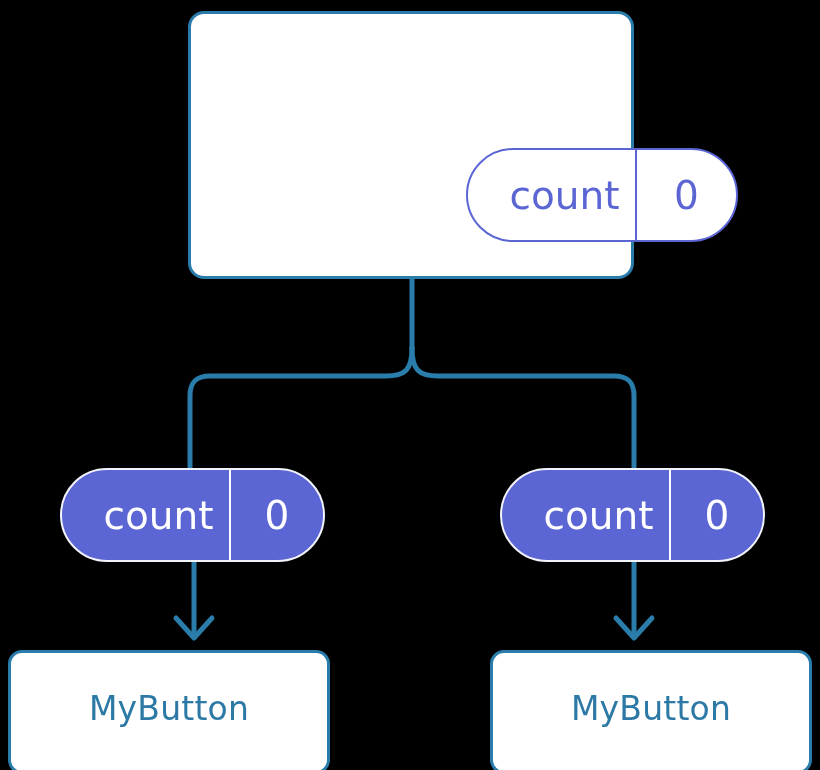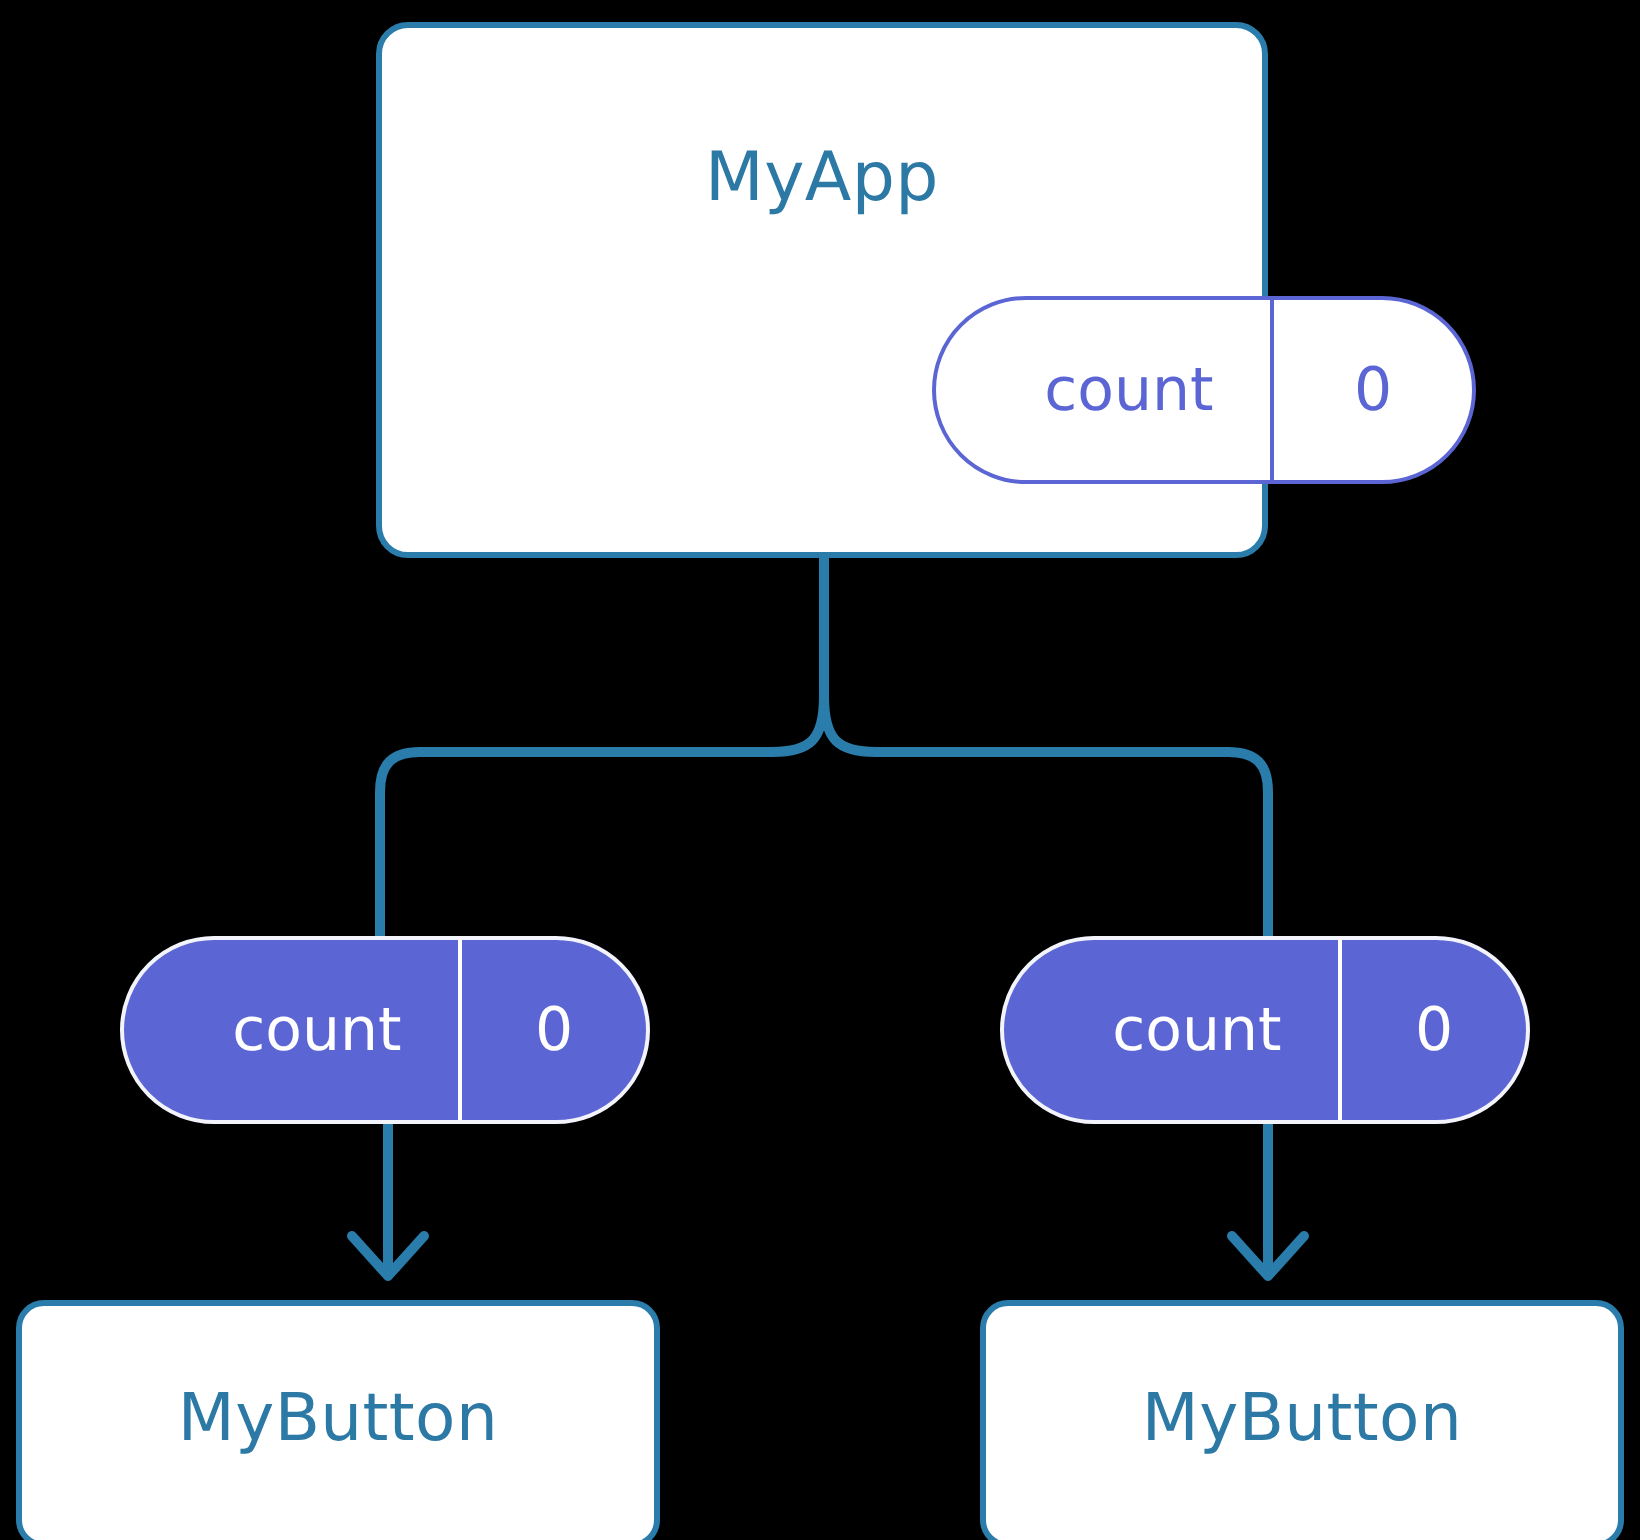--- a/index.html
+++ b/index.html
@@ -62,21 +62,21 @@
     align-items: stretch;
     box-sizing: border-box;
     border-radius: 999px;
     overflow: hidden;
     white-space: nowrap;
   }
   .pill-key, .pill-value {
     display: flex;
     align-items: center;
     justify-content: center;
-    font-size: 30px;
+    font-size: 39px;
     box-sizing: border-box;
   }
 
   
   .state-pill.outlined {
     background: #ffffff;
     border: 2px solid #5b66d4;
   }
   .state-pill.outlined .pill-key {
     color: #5b66d4;
@@ -167,21 +167,20 @@
              L 634 470" fill="none" stroke="#2a7cab" stroke-width="5" stroke-linecap="round" stroke-linejoin="round"></path>
 
     <path d="M 194 560 L 194 636" fill="none" stroke="#2a7cab" stroke-width="5" stroke-linecap="round"></path>
     <path d="M 176 618 L 194 638 L 212 618" fill="none" stroke="#2a7cab" stroke-width="5" stroke-linecap="round" stroke-linejoin="round"></path>
 
     <path d="M 634 560 L 634 636" fill="none" stroke="#2a7cab" stroke-width="5" stroke-linecap="round"></path>
     <path d="M 616 618 L 634 638 L 652 618" fill="none" stroke="#2a7cab" stroke-width="5" stroke-linecap="round" stroke-linejoin="round"></path>
   </svg>
 
   <div class="component-card" id="app-card">
-    <div class="component-title">MyApp</div>
 
     <div class="state-pill outlined" id="app-state-pill">
       <div class="pill-key">count</div>
       <div class="pill-value">0</div>
     </div>
   </div>
 
   <div class="state-pill filled" id="props-pill-left">
     <div class="pill-key">count</div>
     <div class="pill-value">0</div>

